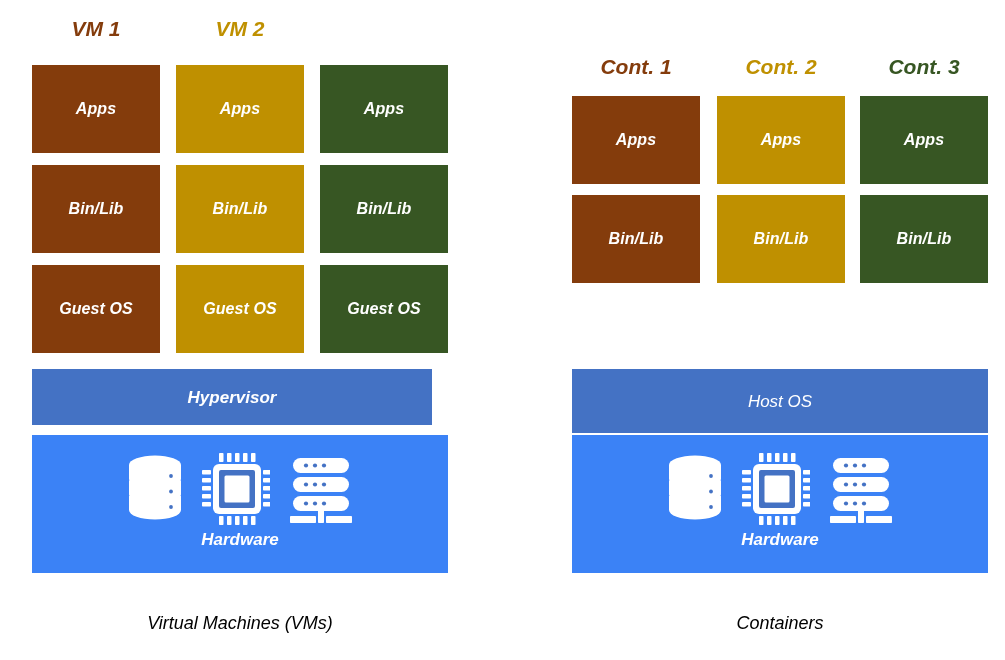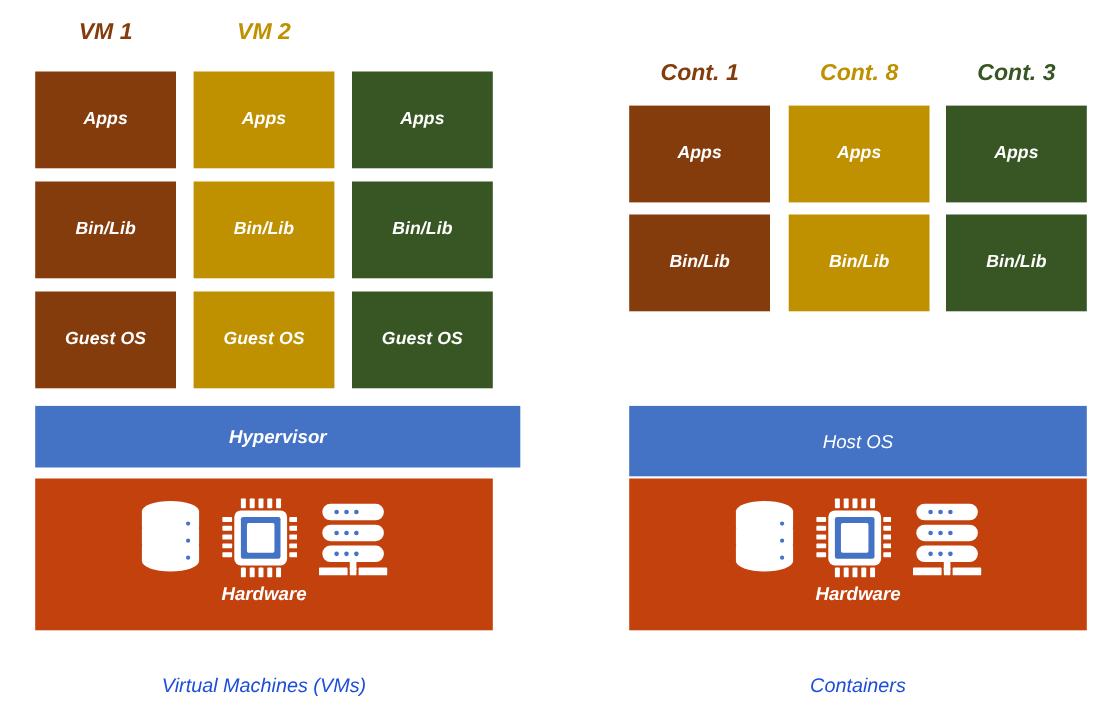--- a/index.html
+++ b/index.html
@@ -58,21 +58,21 @@
     justify-content: center;
     color: #ffffff;
     line-height: 1;
   }
   .blue-bar .bar-label { font-size: 17px; }
   .blue-bar.bold .bar-label { font-weight: bold; }
 
   
   .hw-block {
     position: absolute;
-    background: #c2410c;
+    background: #3b82f6;
     display: flex;
     flex-direction: column;
     align-items: center;
     justify-content: flex-start;
   }
   .hw-icons {
     display: flex;
     flex-direction: row;
     align-items: center;
     justify-content: center;
@@ -85,21 +85,21 @@
     font-size: 17px;
     font-weight: bold;
     margin-top: 6px;
     line-height: 1;
   }
 
   
   .caption {
     position: absolute;
     text-align: center;
-    color: #1d4ed8;
+    color: #000000;
     font-size: 18px;
     line-height: 1;
     white-space: nowrap;
   }
 </style>
 </head>
 <body>
 
 <div class="stage">
 
@@ -113,21 +113,21 @@
     <div class="stack-box" style="left:32px;  top:265px; width:128px; height:88px; background:#843C0C;">Guest OS</div>
 
     <div class="stack-box" style="left:176px; top:65px;  width:128px; height:88px; background:#BF9000;">Apps</div>
     <div class="stack-box" style="left:176px; top:165px; width:128px; height:88px; background:#BF9000;">Bin/Lib</div>
     <div class="stack-box" style="left:176px; top:265px; width:128px; height:88px; background:#BF9000;">Guest OS</div>
 
     <div class="stack-box" style="left:320px; top:65px;  width:128px; height:88px; background:#375623;">Apps</div>
     <div class="stack-box" style="left:320px; top:165px; width:128px; height:88px; background:#375623;">Bin/Lib</div>
     <div class="stack-box" style="left:320px; top:265px; width:128px; height:88px; background:#375623;">Guest OS</div>
 
-    <div class="blue-bar bold" style="left:32px; top:369px; width:441px; height:56px;">
+    <div class="blue-bar bold" style="left:32px; top:369px; width:400px; height:56px;">
       <span class="bar-label">Hypervisor</span>
     </div>
 
     <div class="hw-block" style="left:32px; top:435px; width:416px; height:138px;">
       <div class="hw-icons">
 
         <svg class="hw-icon" width="58" height="70" viewBox="0 0 58 70" aria-hidden="true">
           <g fill="#ffffff">
             <ellipse cx="29" cy="11" rx="26" ry="9.5"></ellipse>
             <path d="M3 11 h52 v14 a26 9.5 0 0 1 -52 0 z"></path>
@@ -200,21 +200,21 @@
       </div>
       <div class="hw-label">Hardware</div>
     </div>
 
     <div class="caption" style="left:0px; top:614px; width:480px;">Virtual Machines (VMs)</div>
   </div>
 
   <div class="panel panel-right">
 
     <div class="col-head" style="left:60px;  top:56px; width:128px; color:#843C0C;">Cont. 1</div>
-    <div class="col-head" style="left:205px; top:56px; width:128px; color:#BF9000;">Cont. 8</div>
+    <div class="col-head" style="left:205px; top:56px; width:128px; color:#BF9000;">Cont. 2</div>
     <div class="col-head" style="left:348px; top:56px; width:128px; color:#375623;">Cont. 3</div>
 
     <div class="stack-box" style="left:60px;  top:96px;  width:128px; height:88px; background:#843C0C;">Apps</div>
     <div class="stack-box" style="left:60px;  top:195px; width:128px; height:88px; background:#843C0C;">Bin/Lib</div>
 
     <div class="stack-box" style="left:205px; top:96px;  width:128px; height:88px; background:#BF9000;">Apps</div>
     <div class="stack-box" style="left:205px; top:195px; width:128px; height:88px; background:#BF9000;">Bin/Lib</div>
 
     <div class="stack-box" style="left:348px; top:96px;  width:128px; height:88px; background:#375623;">Apps</div>
     <div class="stack-box" style="left:348px; top:195px; width:128px; height:88px; background:#375623;">Bin/Lib</div>

